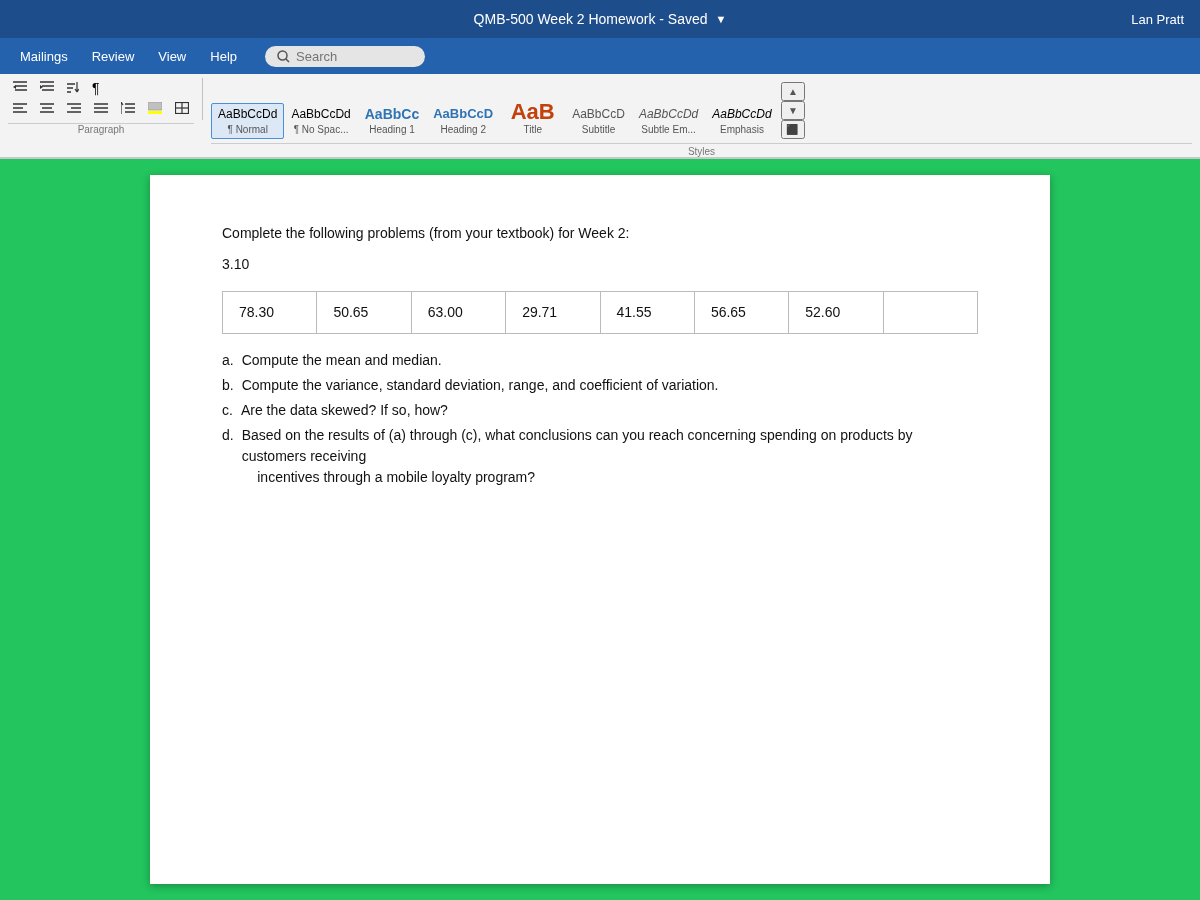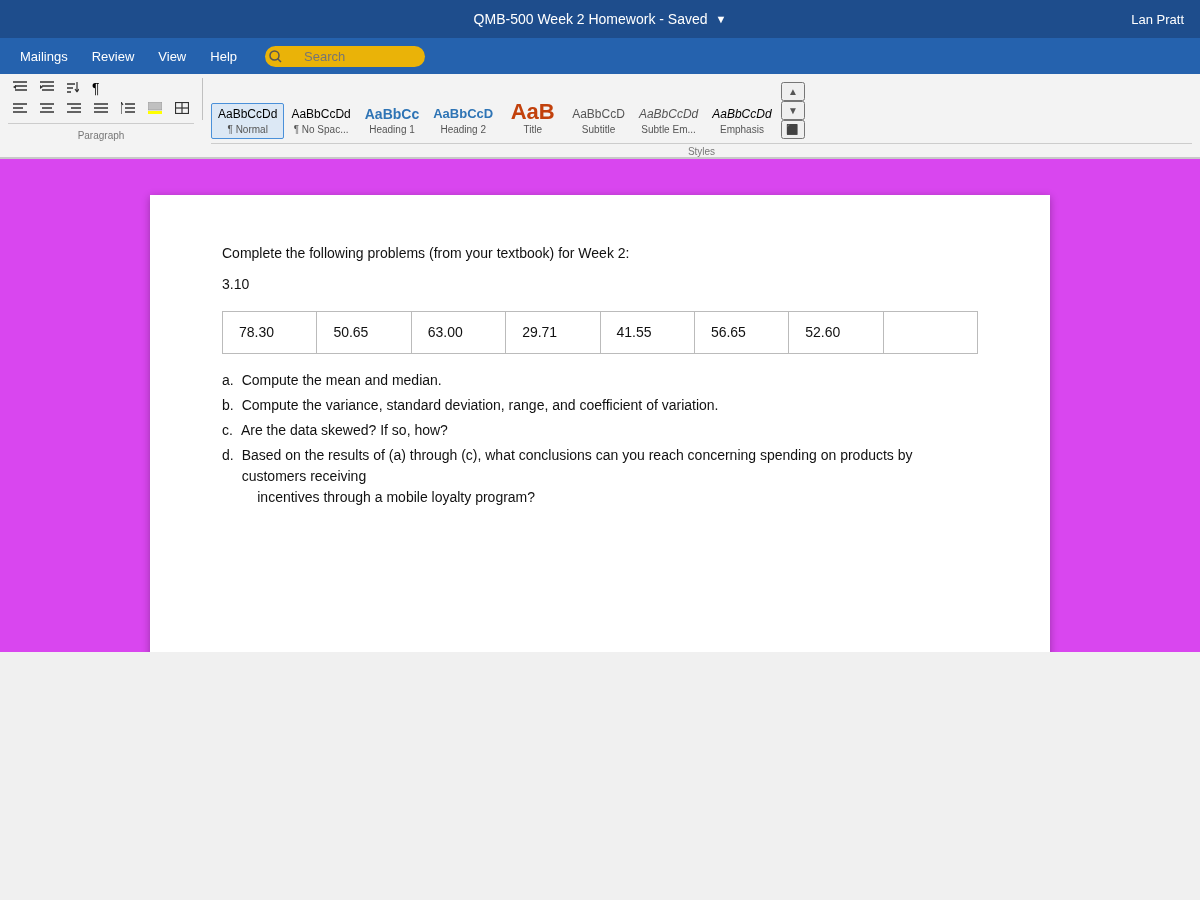--- a/index.html
+++ b/index.html
@@ -31,24 +31,24 @@
     }
     .title-bar-right {
       font-size: 13px;
       font-weight: 500;
     }
 
     .search-box {
       margin-left: auto;
       display: flex;
       align-items: center;
-      background: #eab308;
+      background: #e5e5e5;
       border-radius: 14px;
-      padding: 3px 4px;
-      gap: 22px;
+      padding: 3px 12px;
+      gap: 6px;
       min-width: 160px;
     }
     .search-box input {
       border: none;
       outline: none;
       font-size: 13px;
       color: #333;
       background: transparent;
       width: 110px;
     }
@@ -87,28 +87,28 @@
 
     
     .doc-list {
       margin-left: 24px;
       margin-bottom: 10px;
     }
 
     .layout {
       display: flex;
       flex-direction: column;
-      height: 652px;
+      height: 900px;
     }
 
     .main-content {
       flex: 1;
-      background: #d946ef;
+      background: #22c55e;
       overflow-y: auto;
-      padding: 36px;
+      padding: 16px;
       display: flex;
       justify-content: center;
     }
 
     .ribbon-tabs-row {
       background: #2562ae;
       display: flex;
       align-items: center;
       height: 36px;
       padding: 0 8px;
@@ -179,21 +179,21 @@
     .aab-big {
       font-size: 20px;
       font-weight: bold;
       line-height: 1;
     }
 
     .para-group-label {
       font-size: 10px;
       color: #777;
       border-top: 1px solid #ccc;
-      padding-top: 6px;
+      padding-top: 0;
       margin-top: 4px;
       text-align: center;
       width: 100%;
     }
 
     .styles-group-label {
       font-size: 10px;
       color: #777;
       border-top: 1px solid #ccc;
       padding-top: 2px;

